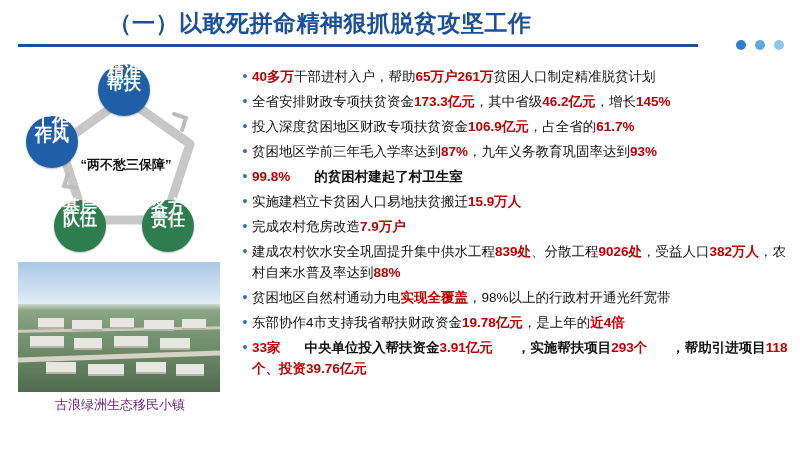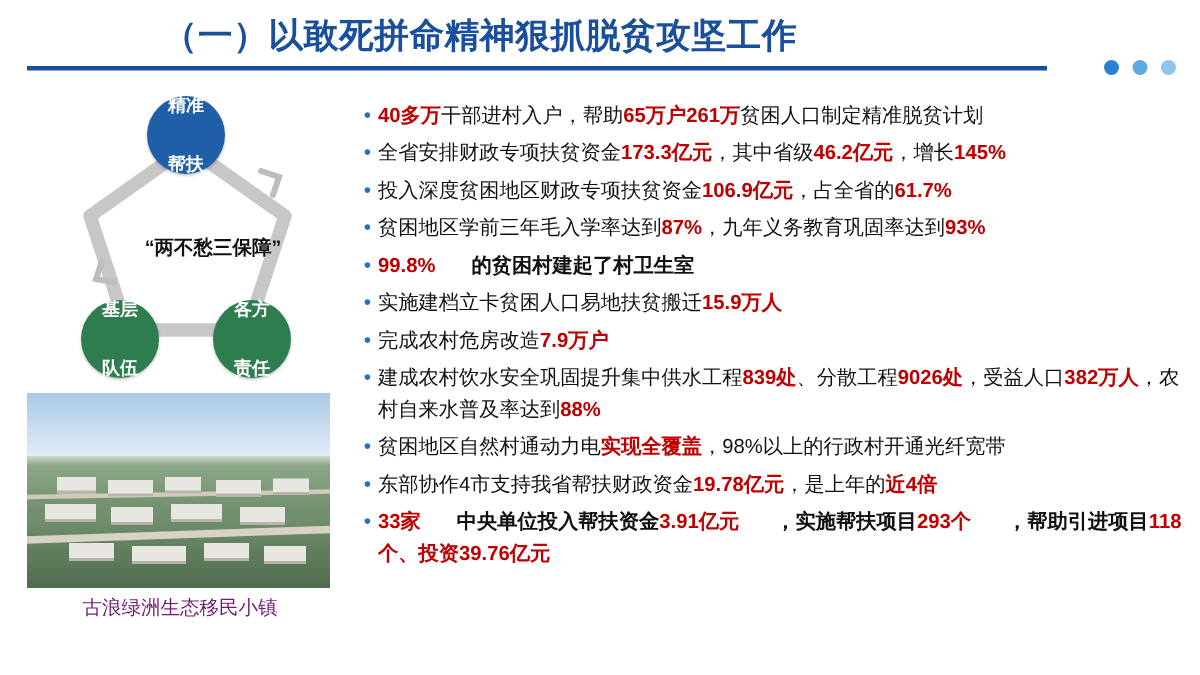--- a/index.html
+++ b/index.html
@@ -74,40 +74,40 @@
     top: 12px;
     width: 158px;
     height: 160px;
   }
   .node {
     position: absolute;
     width: 52px;
     height: 52px;
     border-radius: 50%;
     color: #ffffff;
-    font-size: 12px;
+    font-size: 17px;
     font-weight: bold;
     line-height: 13px;
     display: flex;
     flex-direction: column;
     align-items: center;
-    justify-content: space-between;
+    justify-content: flex-start;
     text-align: center;
     box-shadow: 0 1px 2px rgba(0,0,0,.25);
   }
   .node span { display: block; }
   .n-top    { left: 78px;  top: 6px;   background: #1e5fa8; }
   .n-right  { left: 150px; top: 58px;  background: #2e7d4f; }
   .n-rb     { left: 122px; top: 142px; background: #2e7d4f; }
   .n-lb     { left: 34px;  top: 142px; background: #2e7d4f; }
   .n-left   { left: 6px;   top: 58px;  background: #1e5fa8; }
 
   .center-label {
     position: absolute;
-    left: 48px;
+    left: 32px;
     top: 98px;
     width: 148px;
     text-align: center;
     font-size: 13px;
     font-weight: bold;
     color: #111111;
   }
 
   
   .photo-wrap {
@@ -231,20 +231,24 @@
       <span>精准</span>
       <span>帮扶</span>
     </div>
     <div class="node n-rb">
       <span>各方</span>
       <span>责任</span>
     </div>
     <div class="node n-lb">
       <span>基层</span>
       <span>队伍</span>
+    </div>
+    <div class="node n-left">
+      <span>工作</span>
+      <span>作风</span>
     </div>
 
     <div class="center-label">“两不愁三保障”</div>
   </div>
 
   <div class="photo-wrap">
     <div class="photo">
       <div class="sky-haze"></div>
       <div class="horizon"></div>
       <div class="field-a"></div>

